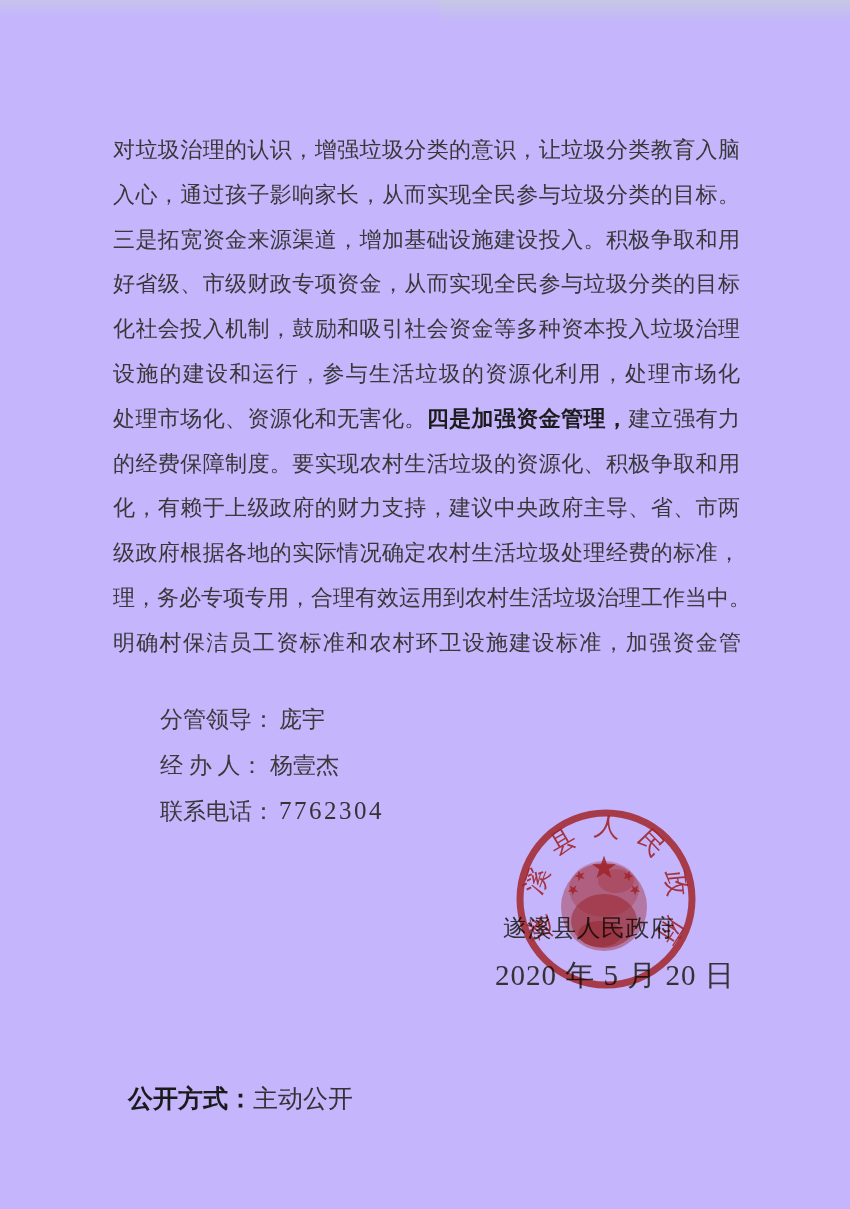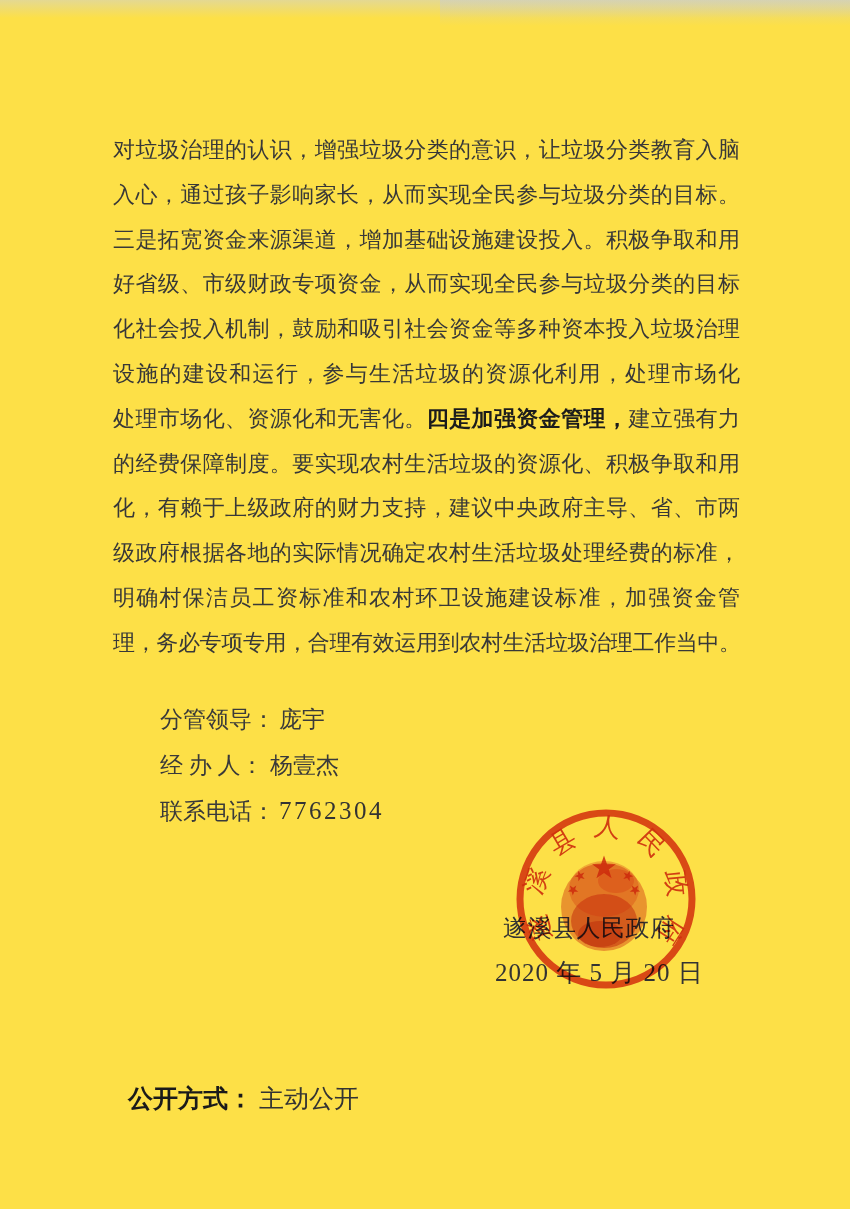--- a/index.html
+++ b/index.html
@@ -1,20 +1,20 @@
 <!DOCTYPE html>
 <html><head>
 <meta charset="utf-8">
 <style>
   html,body{margin:0;padding:0;background:#9a9a9a;}
   .page{
     position:relative;
     width:850px;height:1209px;
     margin:0 auto;
-    background:#fde047;
+    background:#c4b5fd;
     overflow:hidden;
     font-family:"Liberation Serif","DejaVu Serif",serif;
     color:#2e2e2e;
   }
   
   .scan-band{
     position:absolute;left:0;top:0;width:850px;height:18px;
     background:linear-gradient(180deg, rgba(203,209,221,0.5), rgba(255,255,255,0));
     pointer-events:none;
   }
@@ -62,60 +62,60 @@
     font-size:25px;letter-spacing:2.5px;color:#333;
   }
 
   
   .sign-org{
     position:absolute;left:503px;top:912px;
     font-size:24px;letter-spacing:0.5px;color:#333;white-space:nowrap;
   }
   .sign-date{
     position:absolute;left:495px;top:956px;
-    font-size:25px;letter-spacing:1px;color:#333;white-space:nowrap;
+    font-size:29px;letter-spacing:1px;color:#333;white-space:nowrap;
   }
 
   
   .seal{
     position:absolute;left:496px;top:789px;width:220px;height:220px;
     mix-blend-mode:multiply;
     filter:blur(0.3px);
     pointer-events:none;
   }
 
   
   .footer-line{
     position:absolute;left:128px;top:1082px;
     font-size:25px;white-space:nowrap;color:#222;
   }
   .footer-label{font-weight:700;color:#1a1a1a;}
-  .footer-value{margin-left:6px;font-weight:400;color:#333;}
+  .footer-value{margin-left:0;font-weight:400;color:#333;}
 </style>
 </head>
 <body>
 
 <div class="page">
 
   <div class="scan-band"></div>
   <div class="scan-band-right"></div>
 
   <div class="body-text">
       <div class="body-line"><span>对垃圾治理的认识，增强垃圾分类的意识，让垃圾分类教育入脑</span></div>
       <div class="body-line"><span>入心，通过孩子影响家长，从而实现全民参与垃圾分类的目标。</span></div>
       <div class="body-line"><span>三是拓宽资金来源渠道，增加基础设施建设投入。积极争取和用</span></div>
       <div class="body-line"><span>好省级、市级财政专项资金，从而实现全民参与垃圾分类的目标</span></div>
       <div class="body-line"><span>化社会投入机制，鼓励和吸引社会资金等多种资本投入垃圾治理</span></div>
       <div class="body-line"><span>设施的建设和运行，参与生活垃圾的资源化利用，处理市场化</span></div>
       <div class="body-line"><span>处理市场化、资源化和无害化。</span><span class="b">四是加强资金管理，</span><span>建立强有力</span></div>
       <div class="body-line"><span>的经费保障制度。要实现农村生活垃圾的资源化、积极争取和用</span></div>
       <div class="body-line"><span>化，有赖于上级政府的财力支持，建议中央政府主导、省、市两</span></div>
       <div class="body-line"><span>级政府根据各地的实际情况确定农村生活垃圾处理经费的标准，</span></div>
+      <div class="body-line"><span>理，务必专项专用，合理有效运用到农村生活垃圾治理工作当中。</span></div>
       <div class="body-line"><span>明确村保洁员工资标准和农村环卫设施建设标准，加强资金管</span></div>
-      <div class="body-line"><span>理，务必专项专用，合理有效运用到农村生活垃圾治理工作当中。</span></div>
     </div>
 
   <div class="contact">
       <div class="contact-row"><span class="contact-label">分管领导：</span><span class="contact-value">庞宇</span></div>
       <div class="contact-row"><span class="contact-label">经 办 人：</span><span class="contact-value">杨壹杰</span></div>
       <div class="contact-row phone"><span class="contact-label">联系电话：</span><span class="contact-value">7762304</span></div>
     </div>
 
   <div class="sign-org">遂溪县人民政府</div>
   <div class="sign-date">2020 年 5 月 20 日</div>

